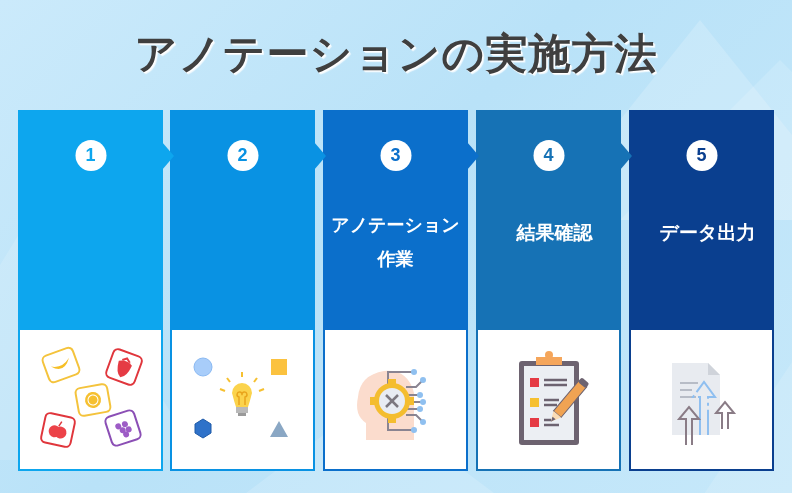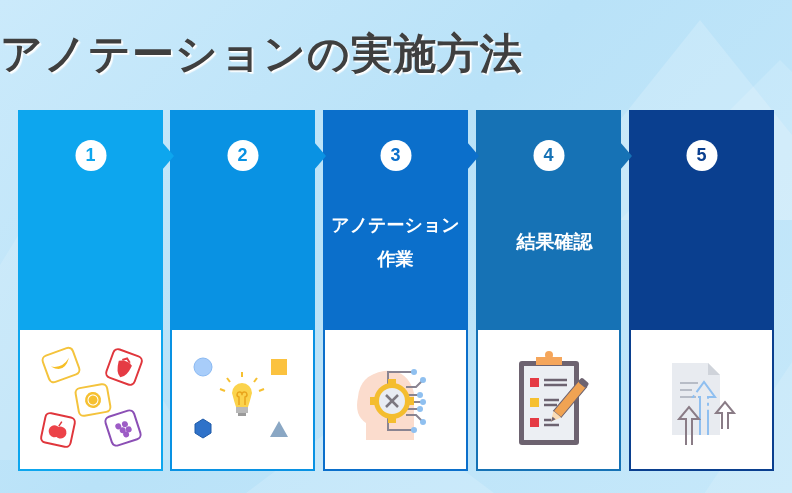--- a/index.html
+++ b/index.html
@@ -19,21 +19,21 @@
     border-right: 160px solid transparent;
   }
   .bg .tri1 { left: 540px; top: 20px; border-bottom: 200px solid rgba(255,255,255,0.18); }
   .bg .tri2 { left: 620px; top: 60px; border-bottom: 160px solid rgba(255,255,255,0.15); }
   .bg .tri3 { left: -120px; top: 200px; border-bottom: 260px solid rgba(255,255,255,0.14); }
   .bg .tri4 { left: 210px; top: 400px; border-bottom: 120px solid rgba(255,255,255,0.16); }
   .bg .tri5 { left: 700px; top: 260px; border-bottom: 240px solid rgba(255,255,255,0.14); }
 
   .title {
     position: absolute; left: 0; right: 0; top: 26px;
-    text-align: left;
+    text-align: center;
     font-size: 42px; font-weight: bold; letter-spacing: 1px;
     color: #3f3f3f;
     text-shadow: 1px 1px 0 #ffffff, 2px 2px 1px rgba(255,255,255,0.8);
   }
 
   .steps { position: absolute; left: 18px; top: 110px; width: 756px; height: 361px; }
   .step {
     position: absolute; top: 0; width: 145px; height: 361px;
   }
   .step .top {
@@ -54,21 +54,21 @@
     display: flex; align-items: center; justify-content: center;
     font-family: "Liberation Sans", sans-serif;
     font-weight: bold; font-size: 18px;
   }
   .step .label {
     position: absolute; left: 0; right: 0; top: 98px;
     text-align: center; color: #ffffff;
     font-size: 19px; font-weight: bold; line-height: 34px;
     white-space: pre-line;
   }
-  .step .label.single { top: 114px; margin-left: 12px; }
+  .step .label.single { top: 105px; margin-left: 12px; }
   .step .bottom {
     position: absolute; left: 0; top: 220px; width: 100%; height: 141px;
     background: #ffffff;
     border: 2px solid; border-top: none;
     display: flex; align-items: center; justify-content: center;
   }
   .step .bottom svg { display: block; }
 </style>
 </head>
 <body>
@@ -229,20 +229,21 @@
           <polygon points="-5,12 5,12 0,22" fill="#fbdcb5"></polygon>
           <polygon points="-2,17 2,17 0,22" fill="#6d6370"></polygon>
         </g>
       </svg>
     </div>
   </div>
 
   <div class="step" style="left:611px;">
     <div class="top" style="background:#0a3f8f;">
       <div class="num" style="color:#0a3f8f;">5</div>
+      <div class="label single">データ出力</div>
     </div>
     <div class="bottom" style="border-color:#0a3f8f;">
       <svg width="120" height="110" viewBox="0 0 120 110">
         <path d="M30,18 L66,18 L78,30 L78,90 L30,90Z" fill="#e8ebf0"></path>
         <path d="M66,18 L66,30 L78,30Z" fill="#cfd3da"></path>
         <g stroke="#b7bcc6" stroke-width="2">
           <line x1="38" y1="38" x2="56" y2="38"></line>
             <line x1="38" y1="45" x2="50" y2="45"></line>
             <line x1="38" y1="52" x2="54" y2="52"></line>
         </g>

